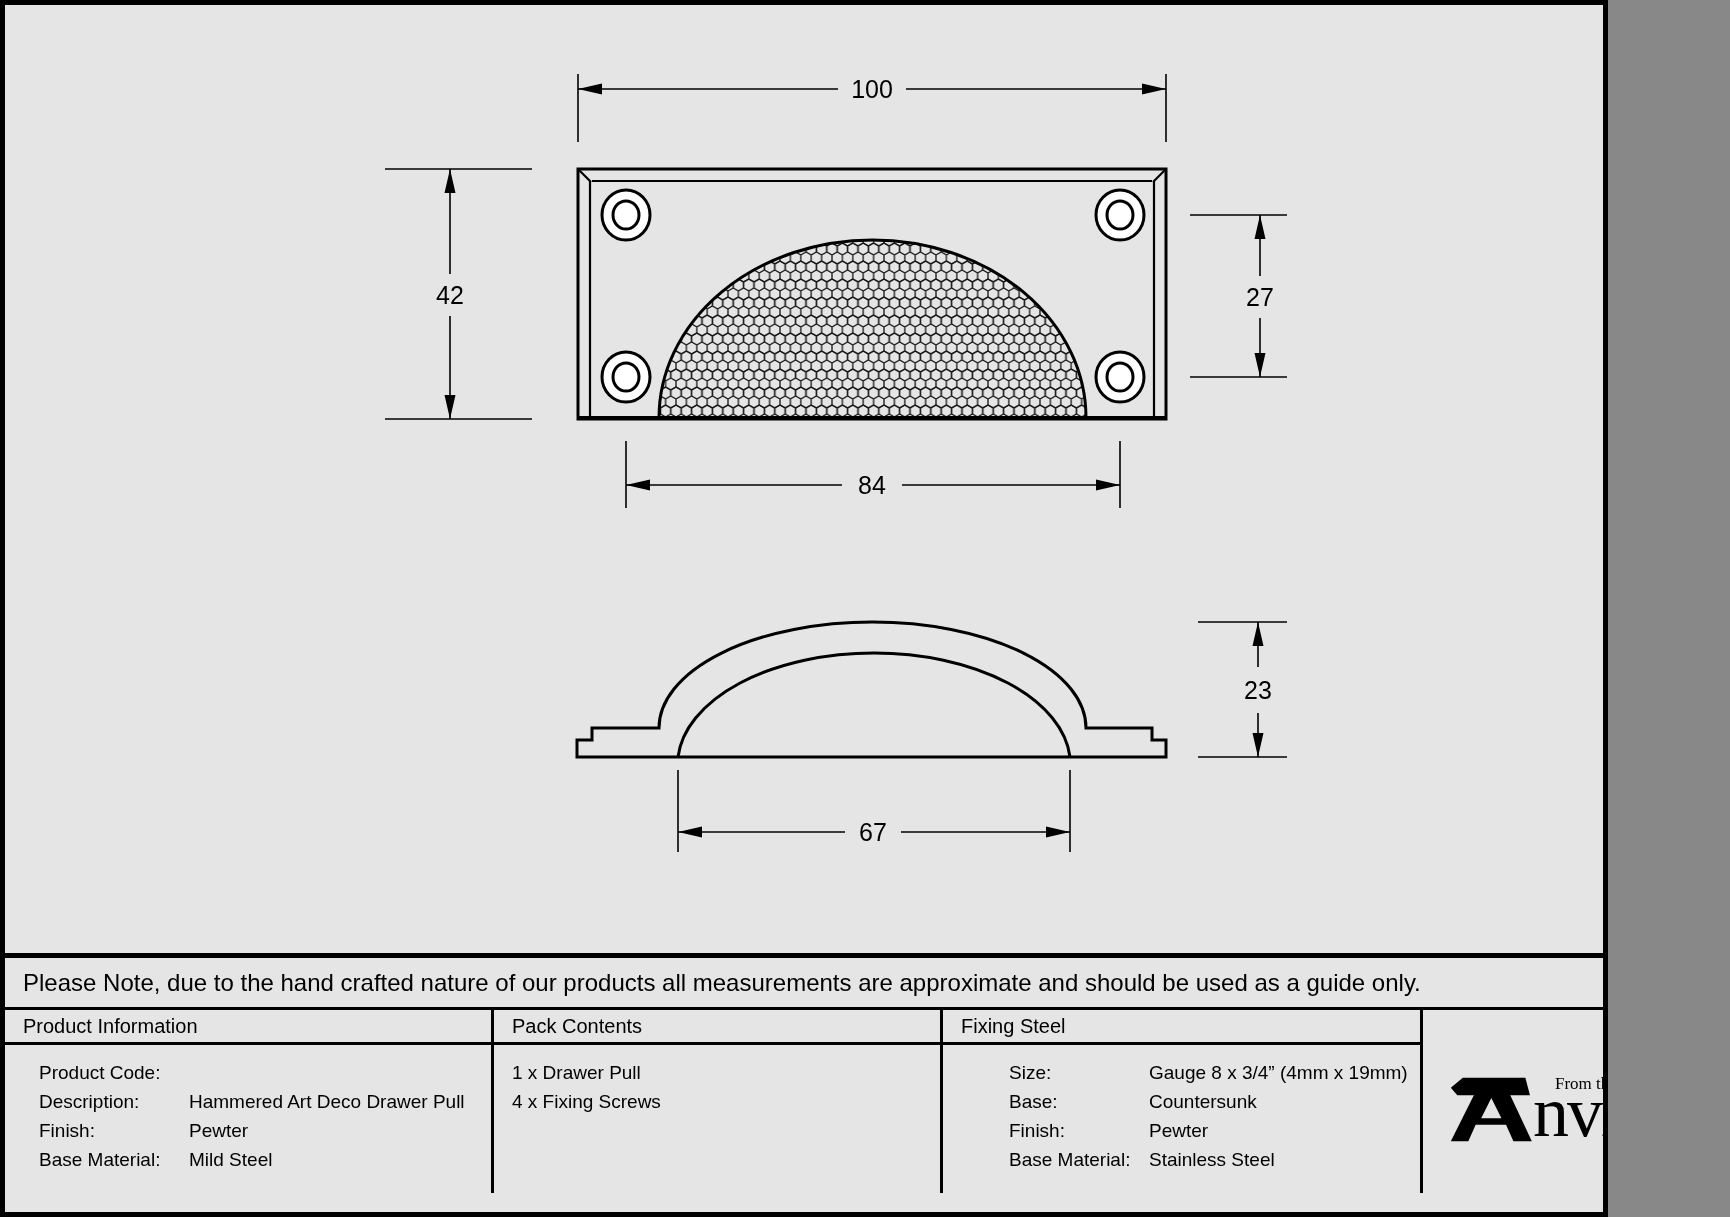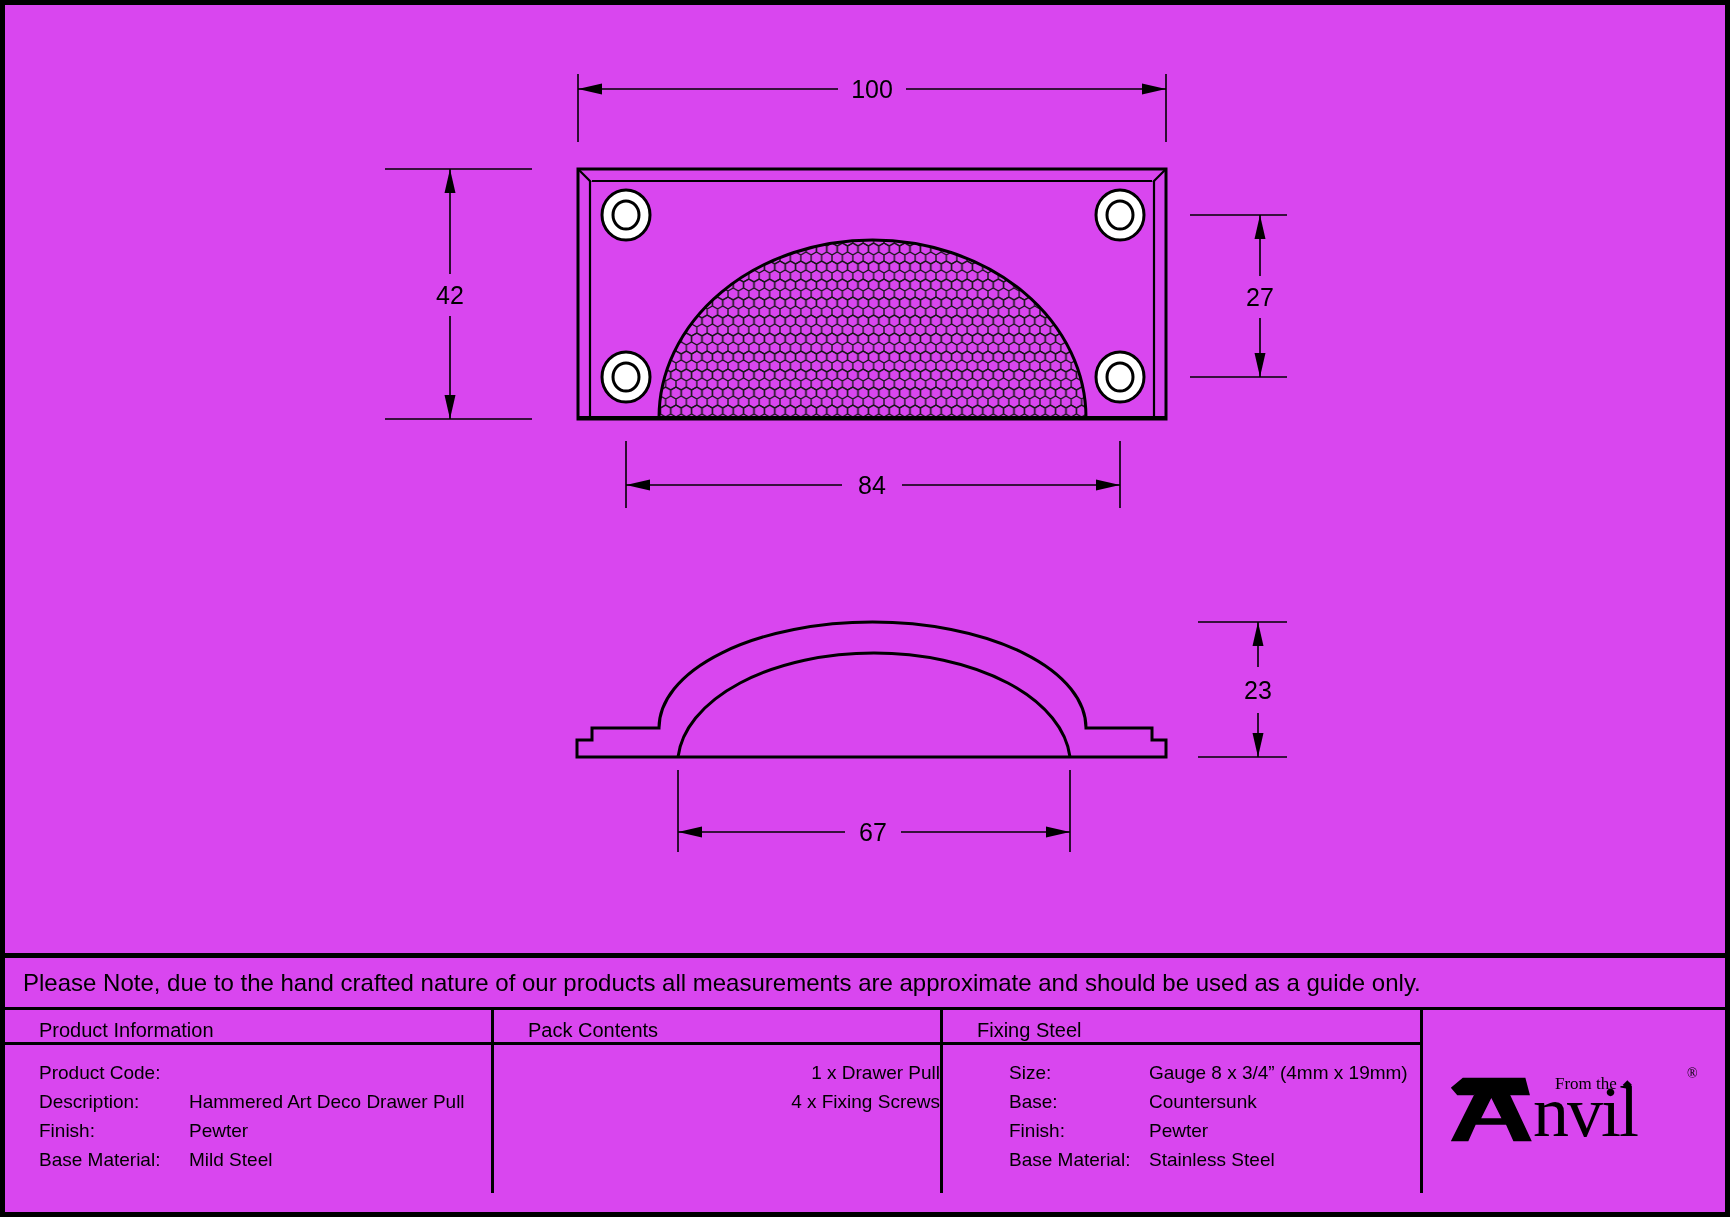--- a/index.html
+++ b/index.html
@@ -1,19 +1,19 @@
 <!DOCTYPE html>
 <html><head>
 <meta charset="utf-8">
 <style>
   html,body{margin:0;padding:0;background:#888;}
   .sheet{
     position:relative;
-    width:1730px;height:1217px;
-    background:#d946ef;
+    width:1608px;height:1217px;
+    background:#e5e5e5;
     border:5px solid #000;
     box-sizing:border-box;
     font-family:"Liberation Sans", sans-serif;
     color:#000;
     overflow:hidden;
   }
   svg text{font-family:"Liberation Sans", sans-serif;}
 
   
   .note{
@@ -28,27 +28,27 @@
   
   .tbl{
     position:absolute;left:0;right:0;top:1005px;bottom:0;
     display:grid;
     grid-template-columns:489px 449px 480px auto;
     grid-template-rows:35px auto;
   }
   .cell{border-right:3px solid #000;box-sizing:border-box;}
   .hdr{
     border-bottom:3px solid #000;
-    display:flex;align-items:flex-end;
-    padding-left:34px;font-size:20px;
+    display:flex;align-items:center;
+    padding-left:18px;font-size:20px;
   }
   .bodycell{padding-top:13px;font-size:19px;line-height:29px;}
   .kv{display:grid;grid-template-columns:150px auto;padding-left:18px;}
   .kv3{display:grid;grid-template-columns:140px auto;padding-left:30px;}
-  .pc{padding-left:18px;text-align:right;}
+  .pc{padding-left:18px;}
 
   
   .logocell{grid-column:4;grid-row:1 / span 3;position:relative;}
   .logo-box{position:absolute;left:26px;top:52px;width:266px;height:96px;}
   .anvil-glyph{position:absolute;left:0;top:10px;width:92px;height:74px;}
   .brand{
     position:absolute;left:84px;top:14px;
     font-family:"Liberation Serif", serif;font-size:72px;line-height:1;
     letter-spacing:-2px;
   }

